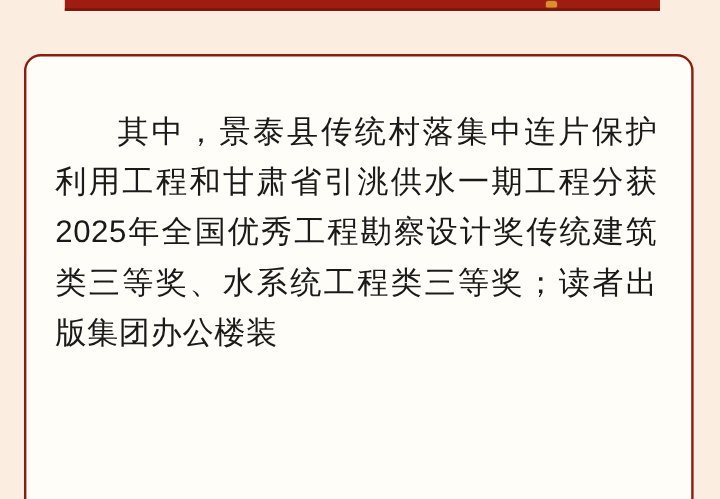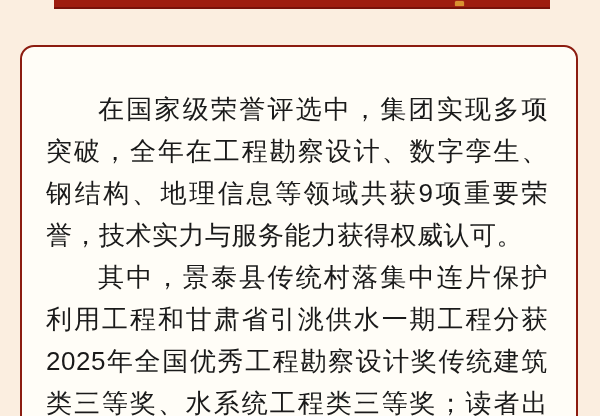--- a/index.html
+++ b/index.html
@@ -53,16 +53,15 @@
 </style>
 </head>
 <body>
 
 <div class="topbar">
   <span class="ornament"></span>
 </div>
 
 <div class="card">
   <div class="article">
-    <p>在国家级荣誉评选中，集团实现多项突破，全年在工程勘察设计、数字孪生、钢结构、地理信息等领域共获9项重要荣誉，技术实力与服务能力获得权威认可。</p>
     <p>其中，景泰县传统村落集中连片保护利用工程和甘肃省引洮供水一期工程分获2025年全国优秀工程勘察设计奖传统建筑类三等奖、水系统工程类三等奖；读者出版集团办公楼装</p>
   </div>
 </div>
 
 </body></html>

